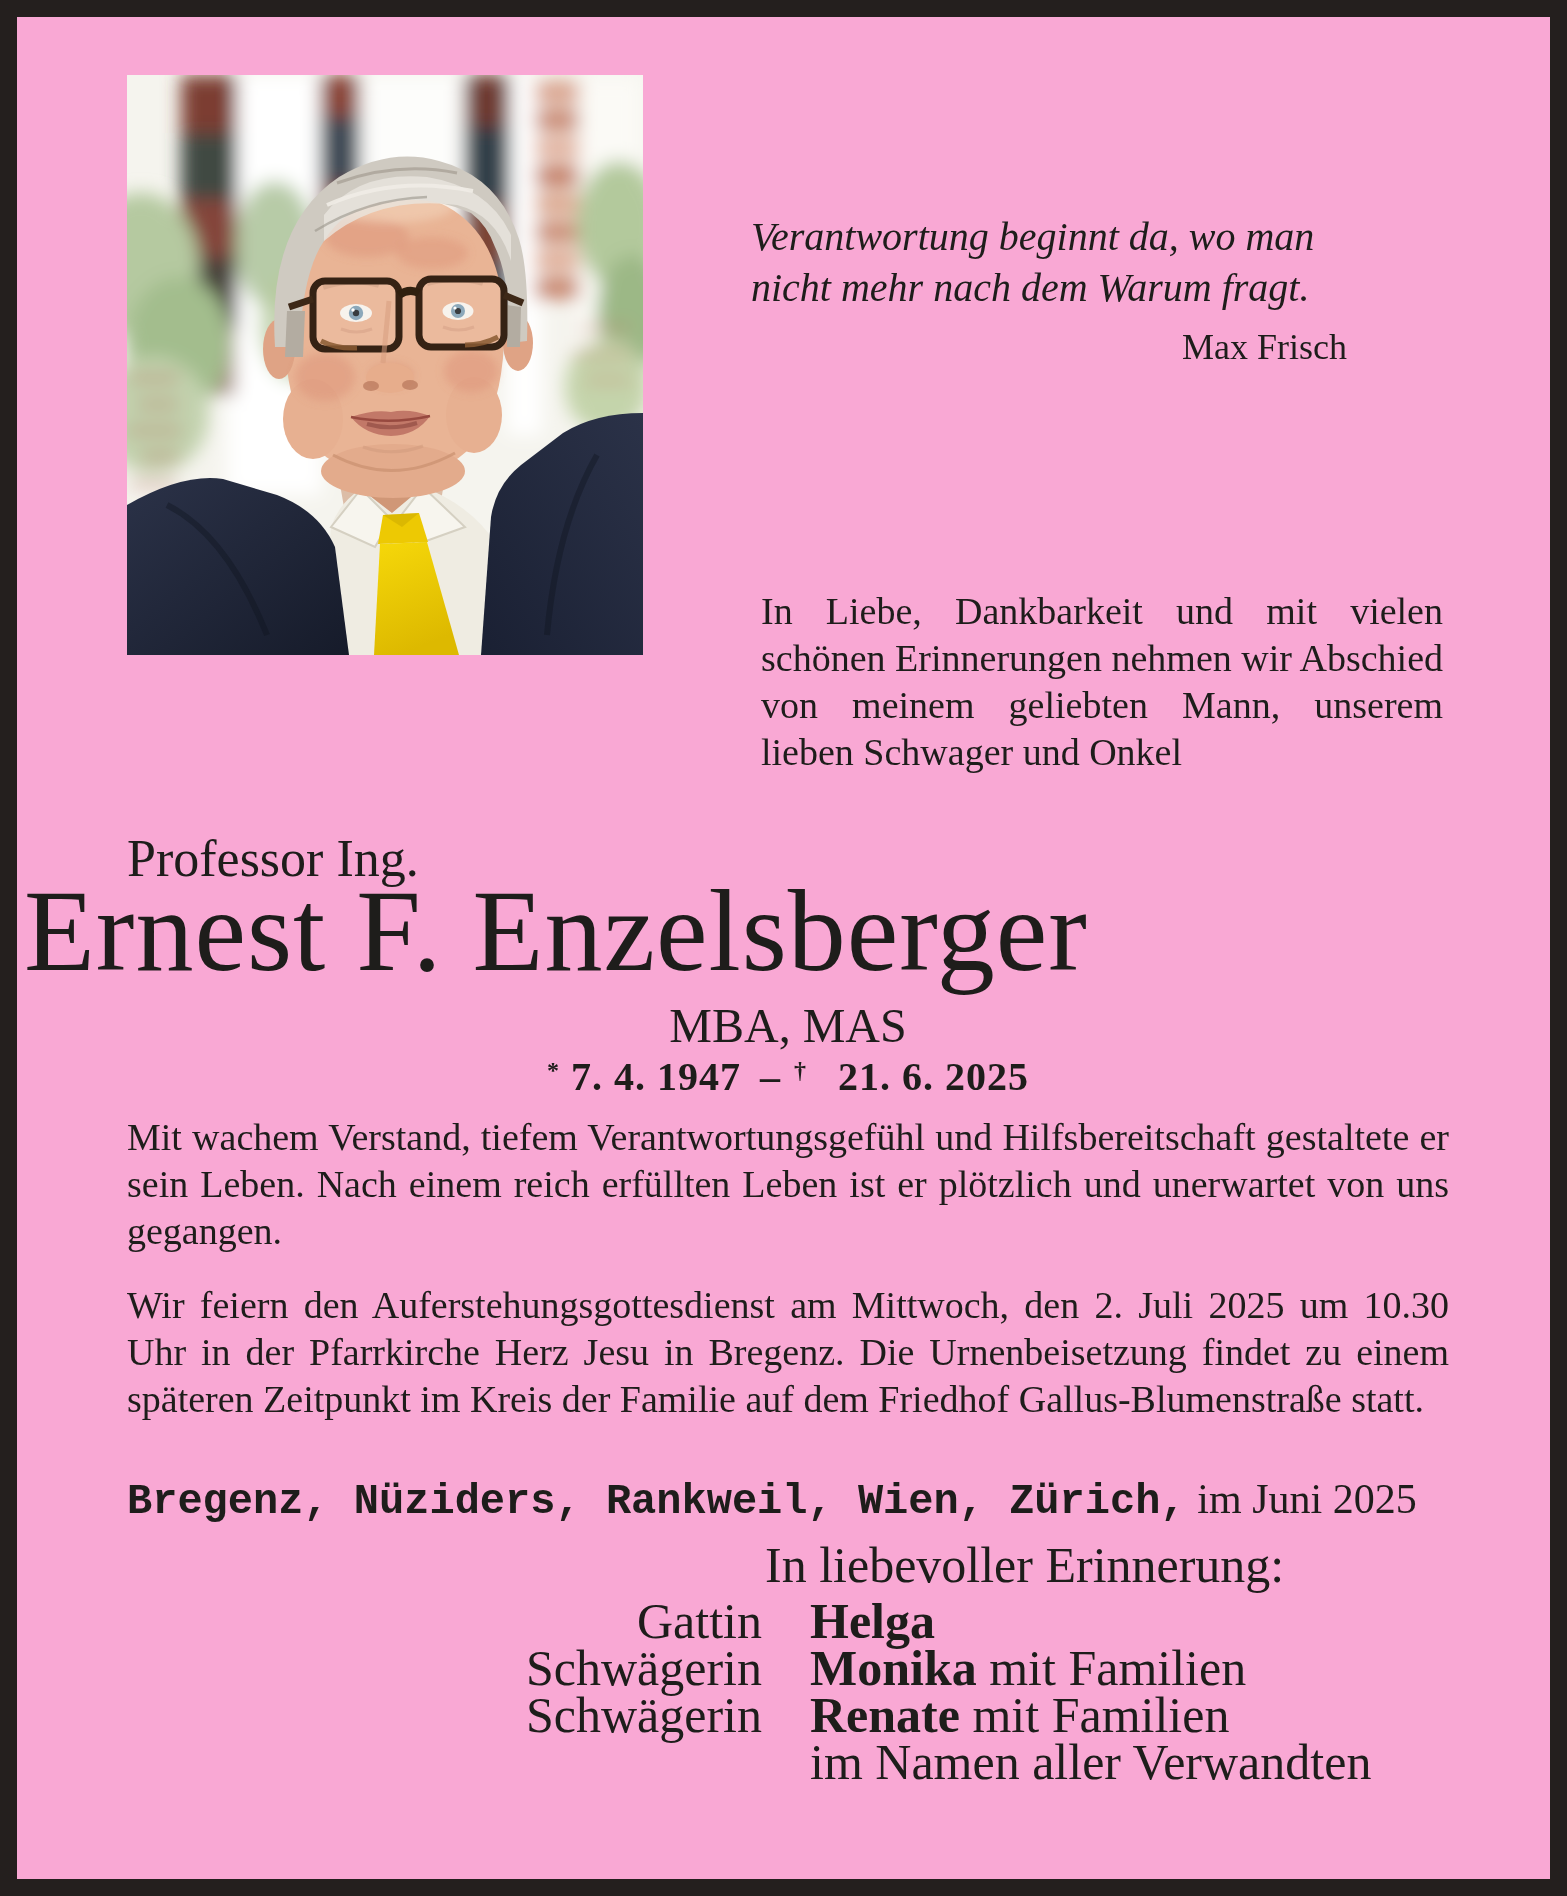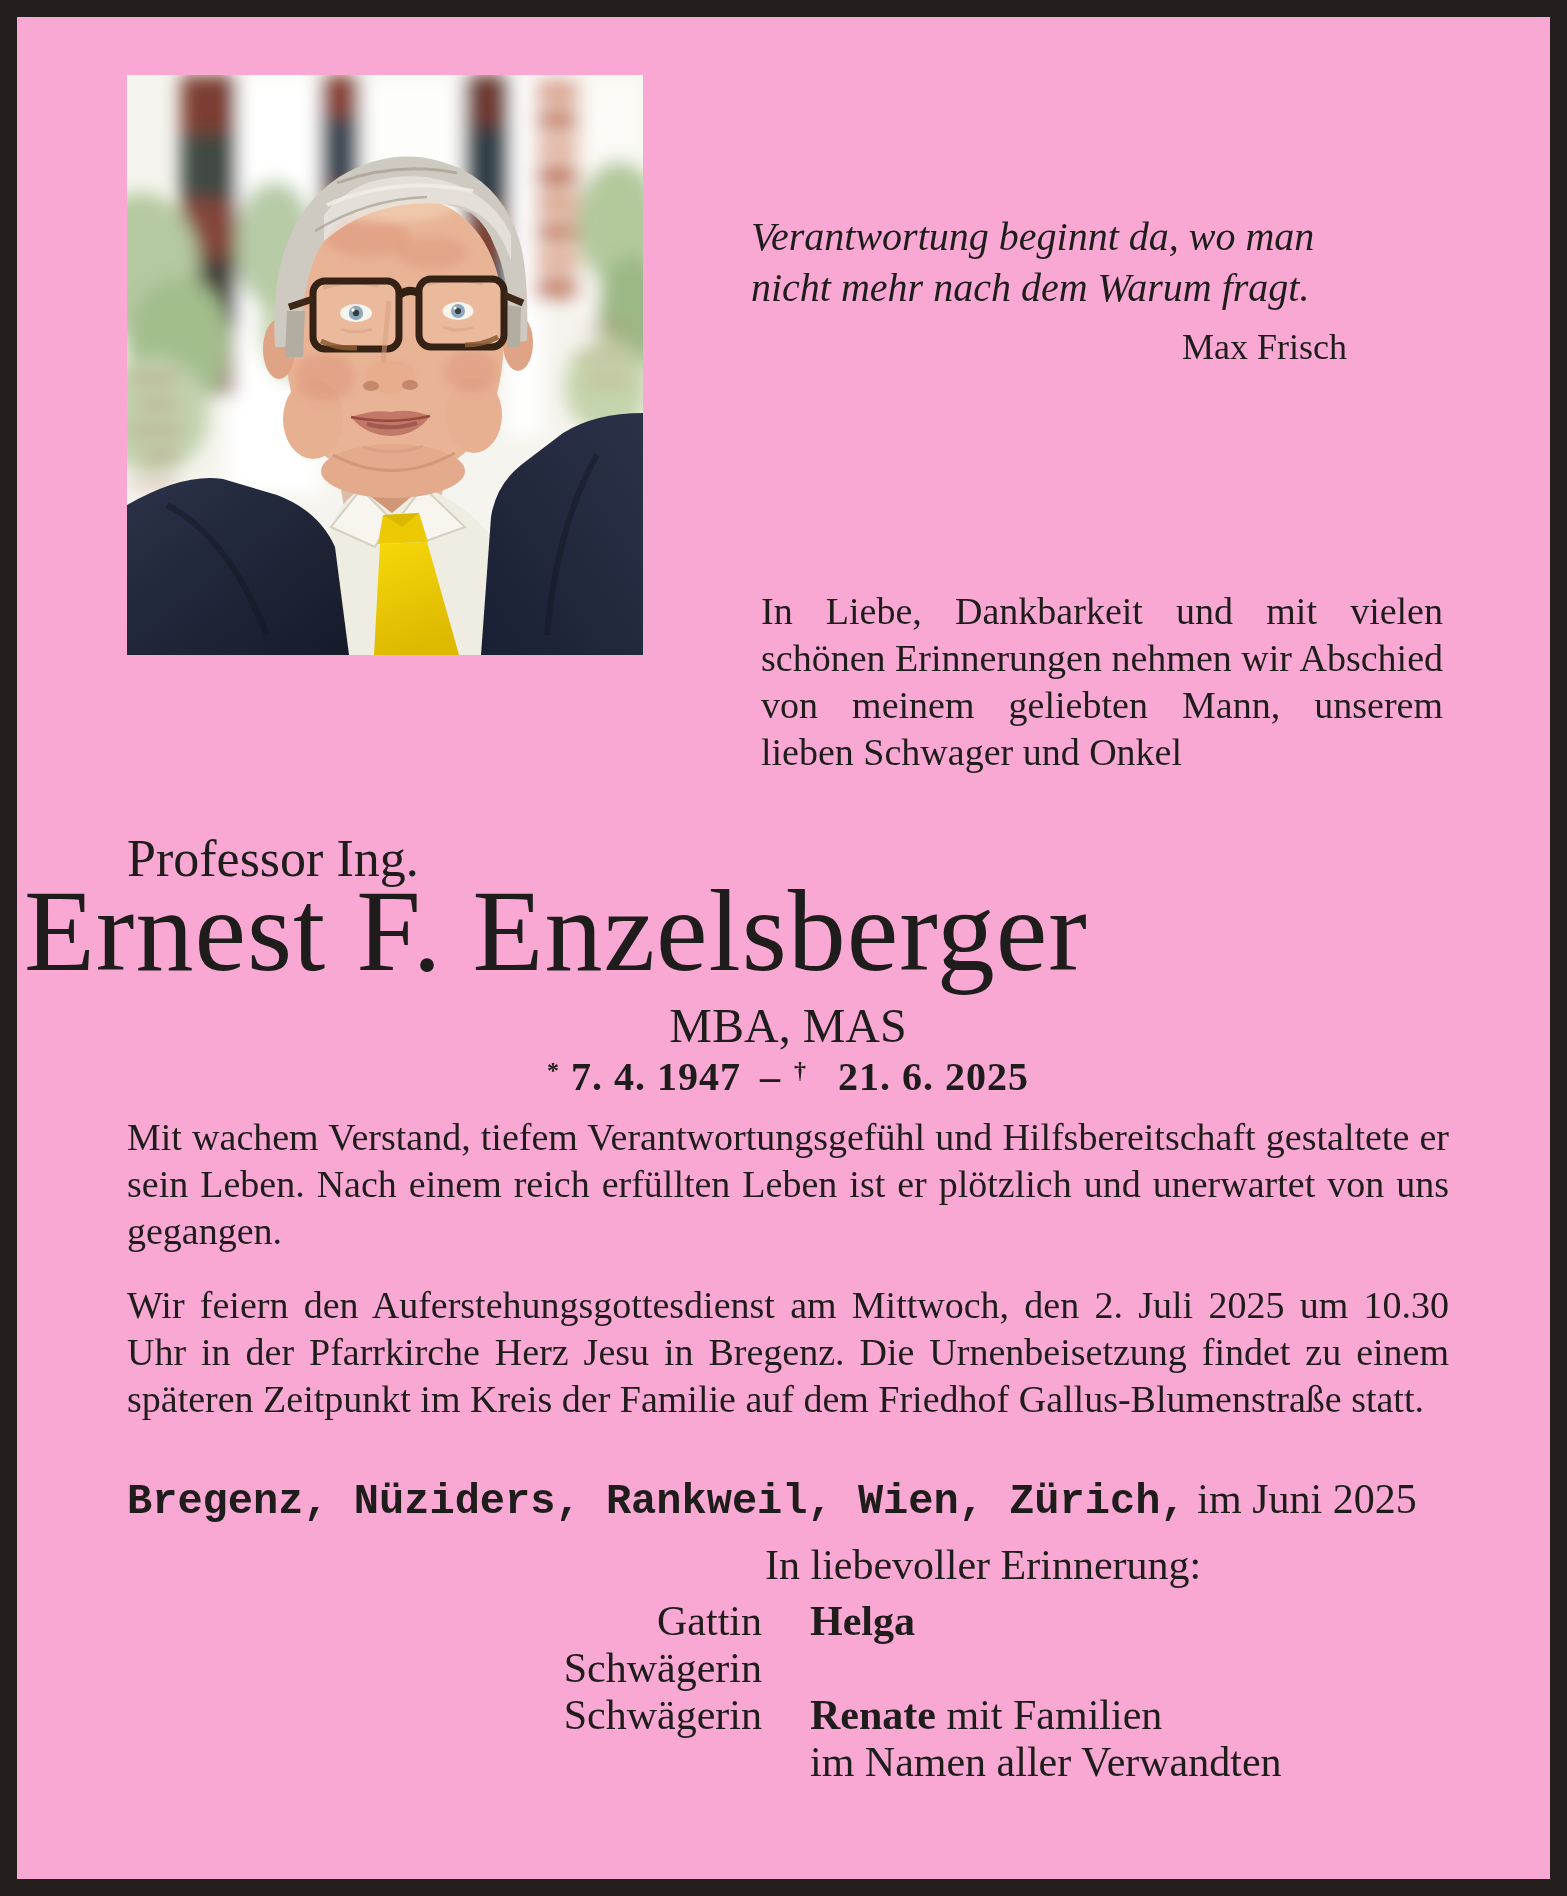--- a/index.html
+++ b/index.html
@@ -59,21 +59,21 @@
 
   .cities {
     position:absolute; left:127px; top:1475px; width:1322px;
     font-size:42px; line-height:48px;
   }
   .cities .cities-bold { font-weight:bold;font-family:Liberation Mono, monospace; }
   .cities .cities-rest { margin-left:0.28em; }
 
   .remembrance {
     position:absolute; left:127px; top:1542px; width:1322px;
-    font-size:42px; line-height:47px;
+    font-size:50px; line-height:47px;
   }
   .mem-heading { padding-left:638px; }
   .mem-rows { margin-top:9px; }
   .mem-row { display:flex;gap:36px; }
   .mem-role {
     flex:0 0 647px; width:647px; box-sizing:border-box;
     text-align:right; padding-right:12px;
   }
   .mem-name b { font-weight:bold; }
 
@@ -271,20 +271,21 @@
 
   <div class="remembrance">
     <div class="mem-heading">In liebevoller Erinnerung:</div>
     <div class="mem-rows">
       <div class="mem-row">
         <span class="mem-role">Gattin</span>
         <span class="mem-name"><b>Helga</b><span></span></span>
       </div>
       <div class="mem-row">
         <span class="mem-role">Schwägerin</span>
+        <span class="mem-name"><b>Monika</b><span> mit Familien</span></span>
       </div>
       <div class="mem-row">
         <span class="mem-role">Schwägerin</span>
         <span class="mem-name"><b>Renate</b><span> mit Familien</span></span>
       </div>
       <div class="mem-row">
         <span class="mem-role"></span>
         <span class="mem-name">im Namen aller Verwandten</span>
       </div>
     </div>

